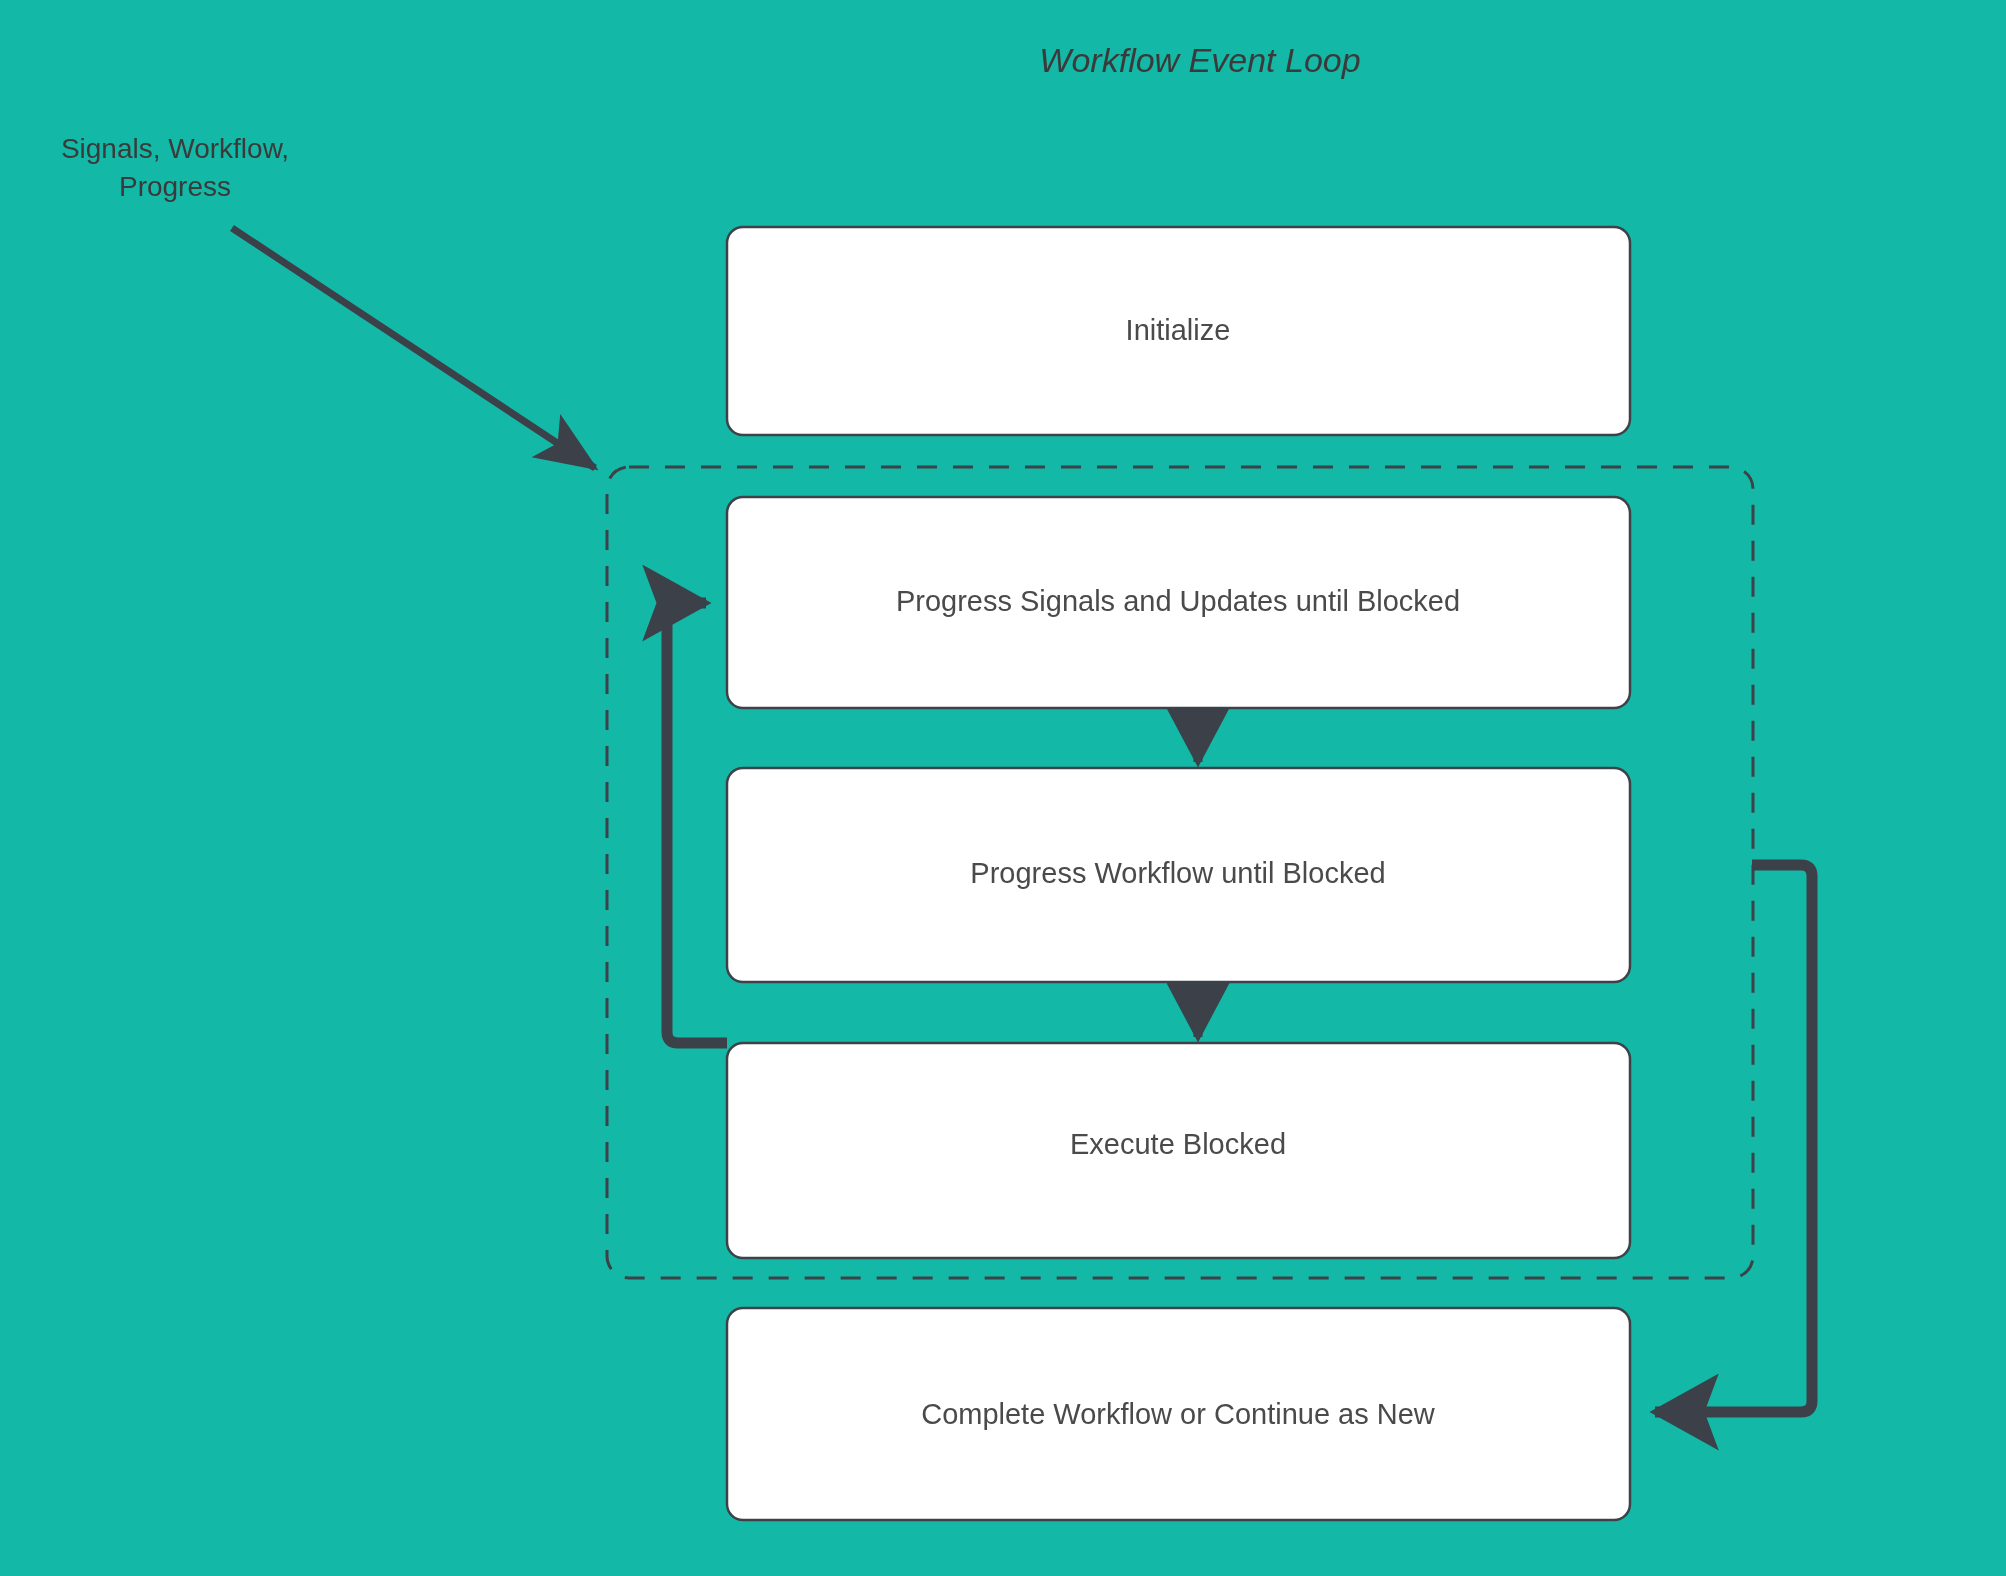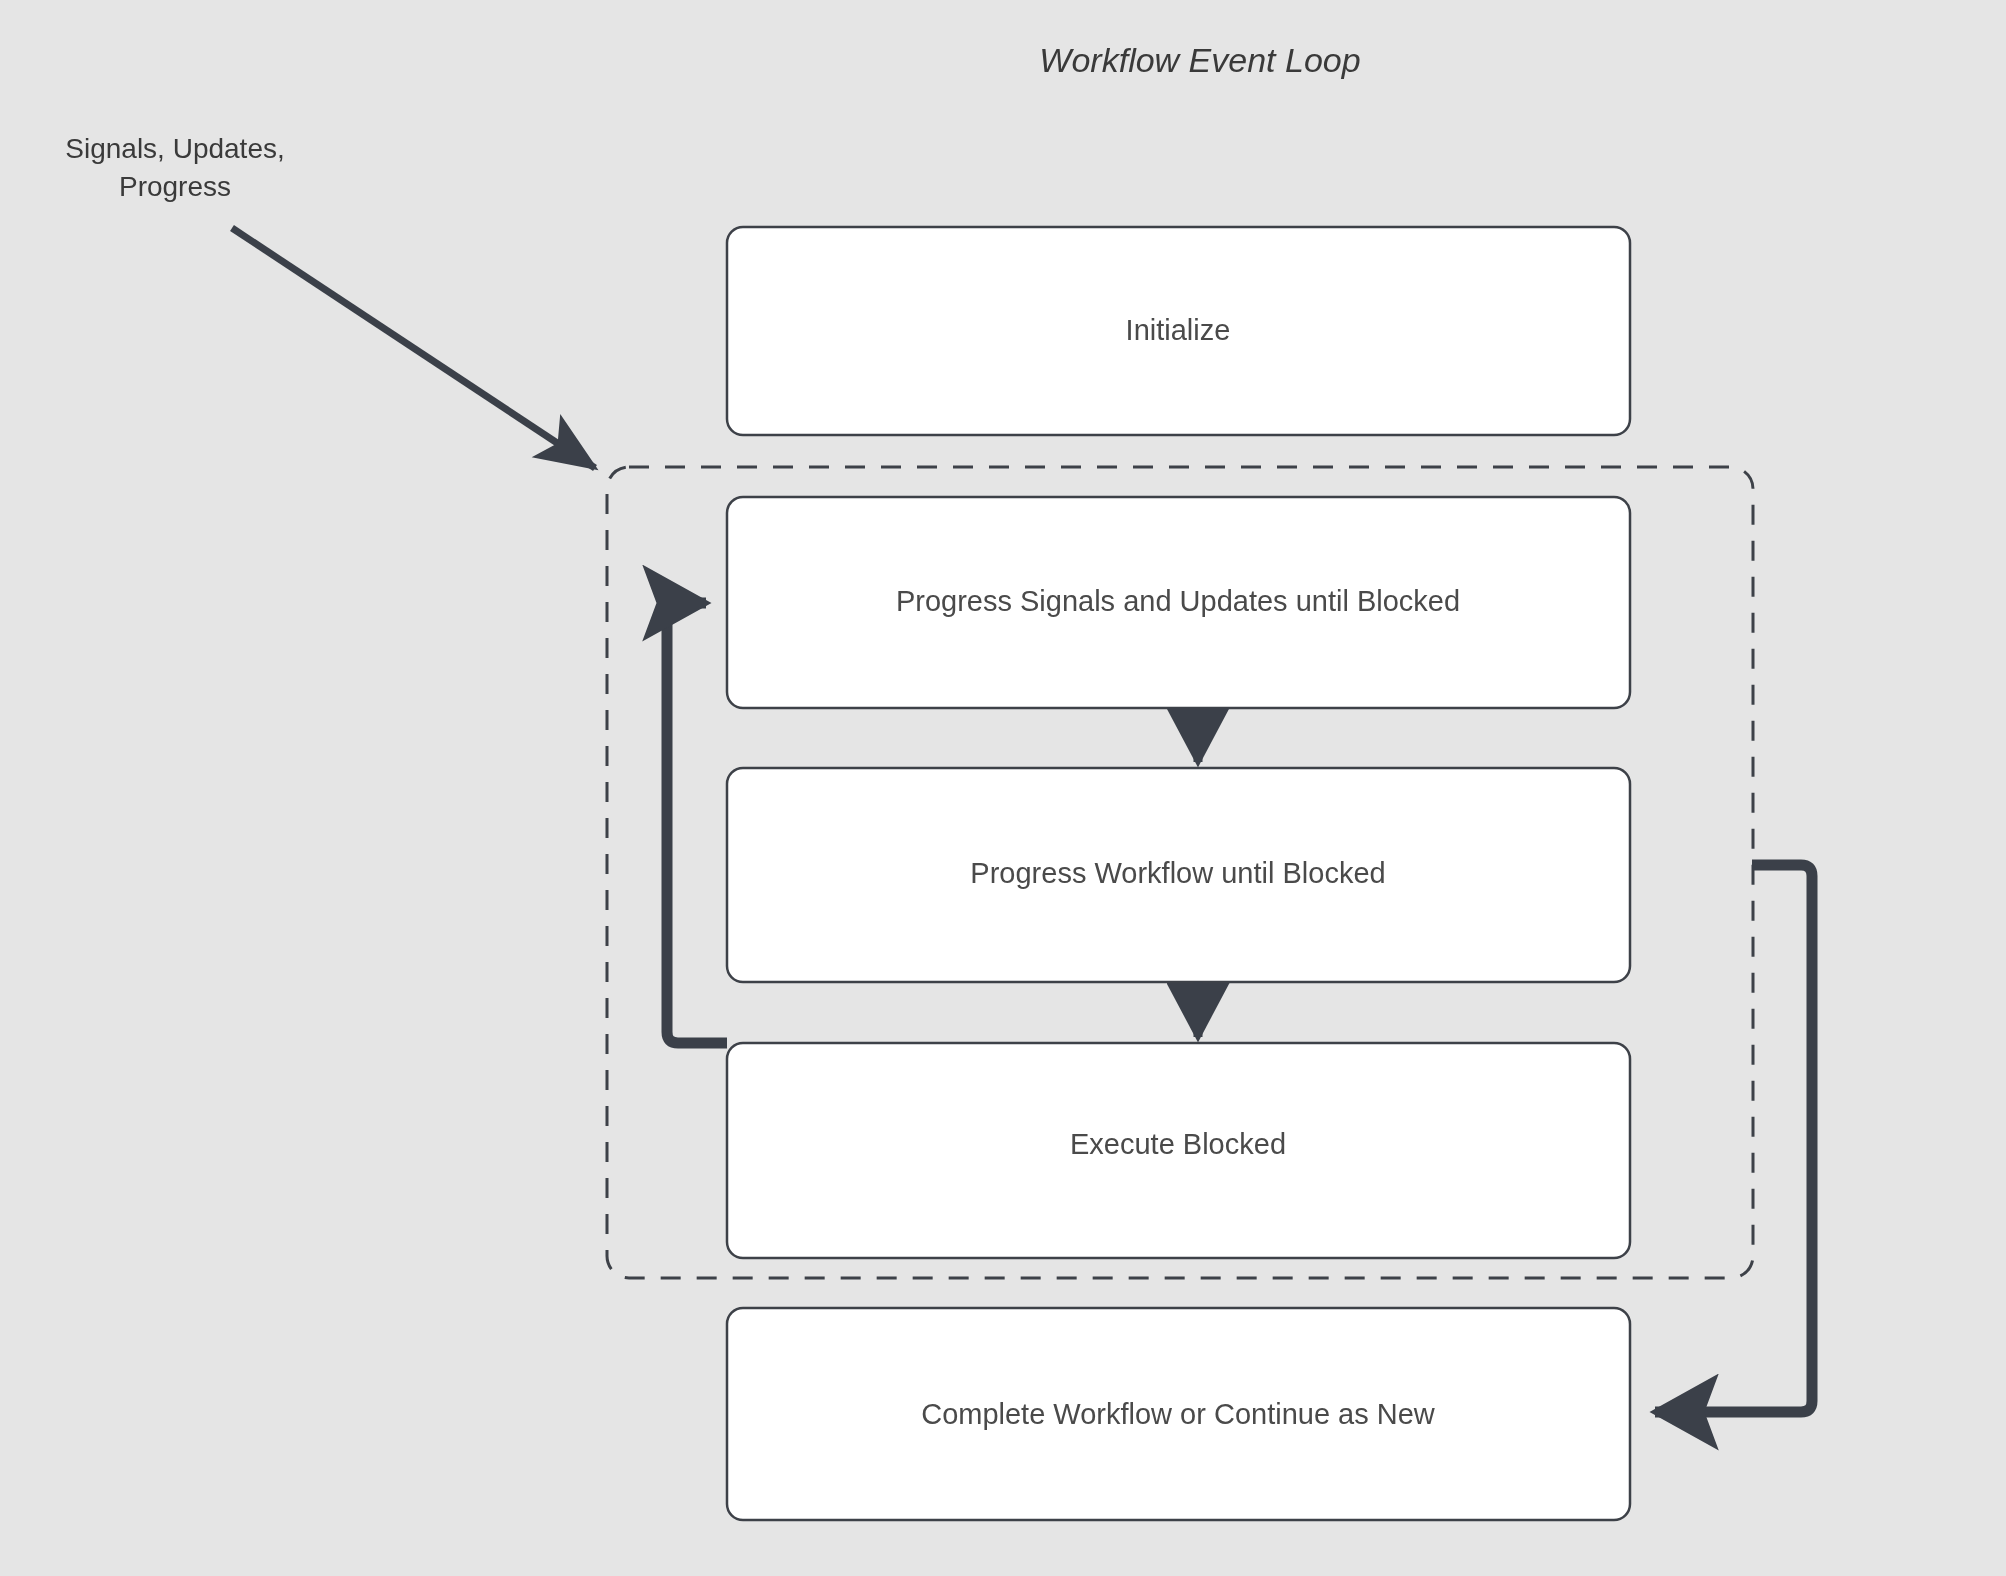--- a/index.html
+++ b/index.html
@@ -8,21 +8,21 @@
     background: #ffffff;
   }
   body {
     font-family: "Liberation Sans", sans-serif;
     color: #3a3a3a;
   }
   #canvas {
     position: relative;
     width: 2006px;
     height: 1576px;
-    background: #e5e5e5;
+    background: #14b8a6;
     overflow: hidden;
   }
   #diagram-svg {
     position: absolute;
     left: 0;
     top: 0;
     width: 2006px;
     height: 1576px;
   }
   .layer-text {
@@ -102,21 +102,21 @@
     <path d="M 727 1043 L 678 1043 Q 667 1043 667 1032 L 667 614 Q 667 603 678 603 L 706 603" fill="none" stroke="#3b4049" stroke-width="11" stroke-linecap="butt" stroke-linejoin="round" marker-end="url(#arrow-fat-side)"></path>
 
     <path d="M 1752 865 L 1801 865 Q 1812 865 1812 876 L 1812 1401 Q 1812 1412 1801 1412 L 1655 1412" fill="none" stroke="#3b4049" stroke-width="11" stroke-linecap="butt" stroke-linejoin="round" marker-end="url(#arrow-fat-side)"></path>
   </svg>
 
   <div class="layer-text">
 
     <div class="diagram-title">Workflow Event Loop</div>
 
     <div class="edge-label">
-      <div>Signals, Updates,</div>
+      <div>Signals, Workflow,</div>
       <div>Progress</div>
     </div>
 
     <div class="node-label" style="left:1178px; top:331px;">Initialize</div>
 
     <div class="node-label" style="left:1178px; top:602px;">Progress Signals and Updates until Blocked</div>
 
     <div class="node-label" style="left:1178px; top:874px;">Progress Workflow until Blocked</div>
 
     <div class="node-label" style="left:1178px; top:1145px;">Execute Blocked</div>

